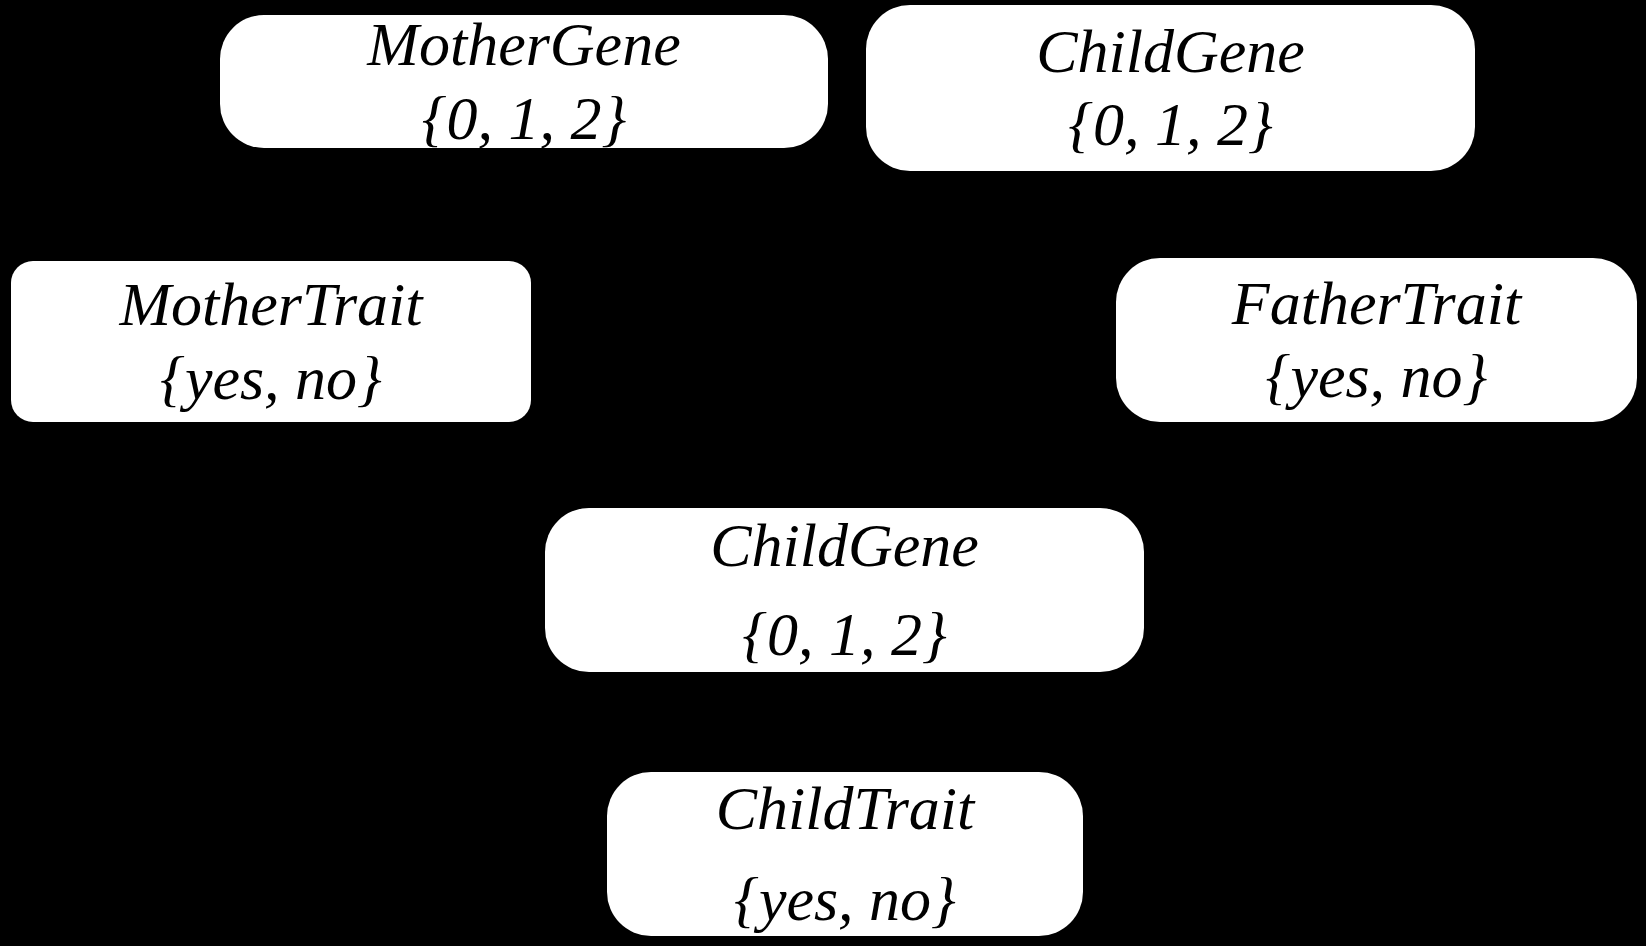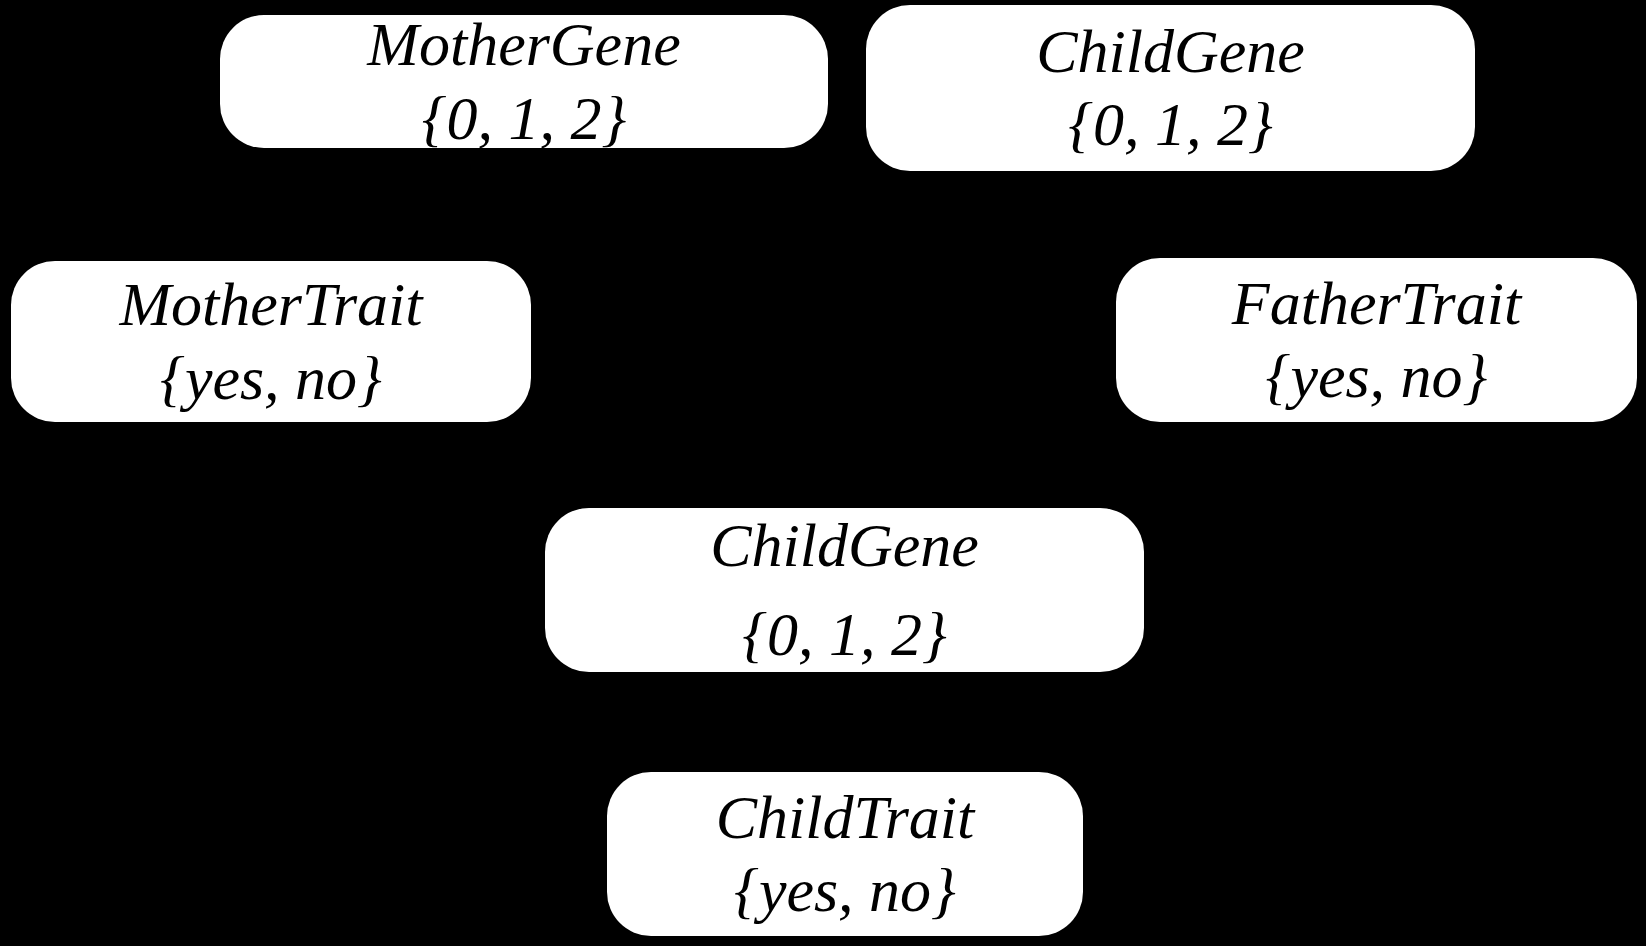--- a/index.html
+++ b/index.html
@@ -29,24 +29,24 @@
     font-size: 62px;
     line-height: 1.18;
     white-space: nowrap;
   }
   .node-label, .node-values {
     display: block;
   }
   
   .pos-mother-gene  { left: 220px;  top: 4px;   width: 608px; height: 133px; margin-top: 11px; }
   .pos-father-gene  { left: 866px;  top: 5px;   width: 609px; height: 166px; }
-  .pos-mother-trait { left: 11px;   top: 261px; width: 520px; height: 161px; }
+  .pos-mother-trait { left: 11px;   top: 261px; width: 520px; height: 161px; border-radius: 22px; }
   .pos-father-trait { left: 1116px; top: 258px; width: 521px; height: 164px; font-style: italic; }
   .pos-child-gene   { left: 545px;  top: 508px; width: 599px; height: 164px; gap: 16px; }
-  .pos-child-trait  { left: 607px;  top: 772px; width: 476px; height: 164px; }
+  .pos-child-trait  { left: 607px;  top: 772px; width: 476px; height: 164px; justify-content: space-between; }
 </style>
 </head>
 <body>
 
 <div class="canvas">
 
   <div class="node pos-mother-gene">
     <span class="node-label">MotherGene</span>
     <span class="node-values">{0, 1, 2}</span>
   </div>

